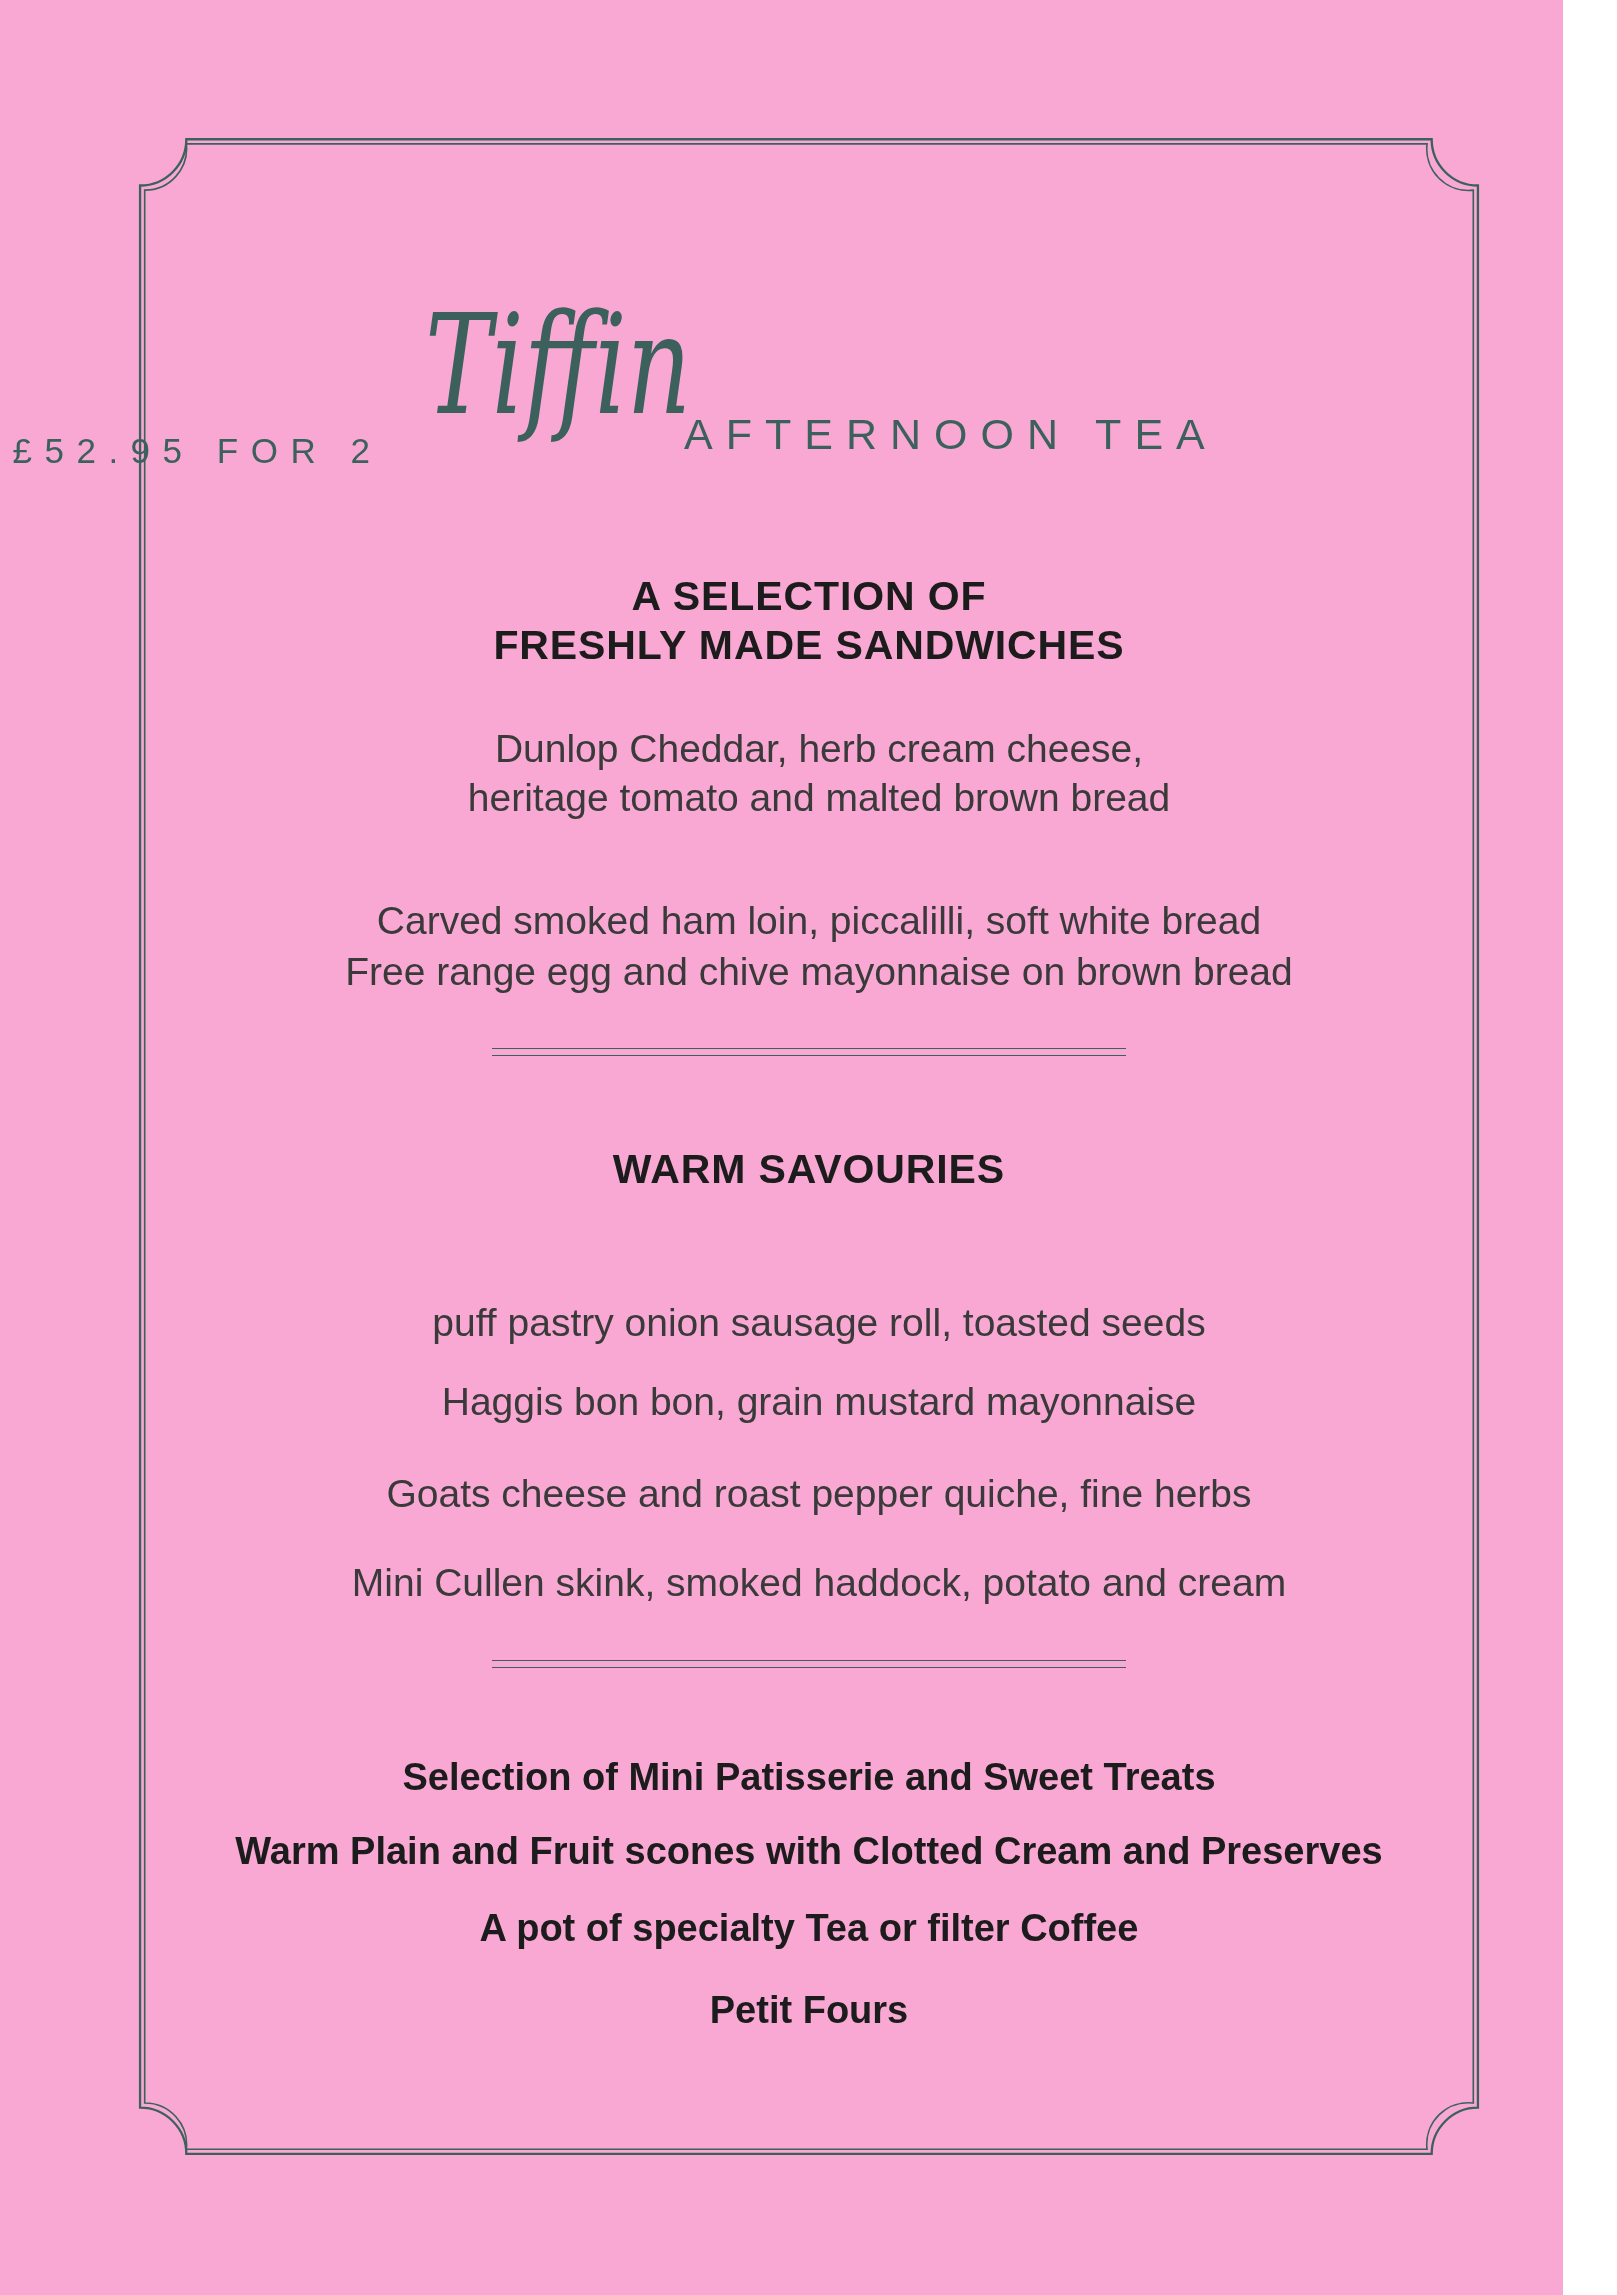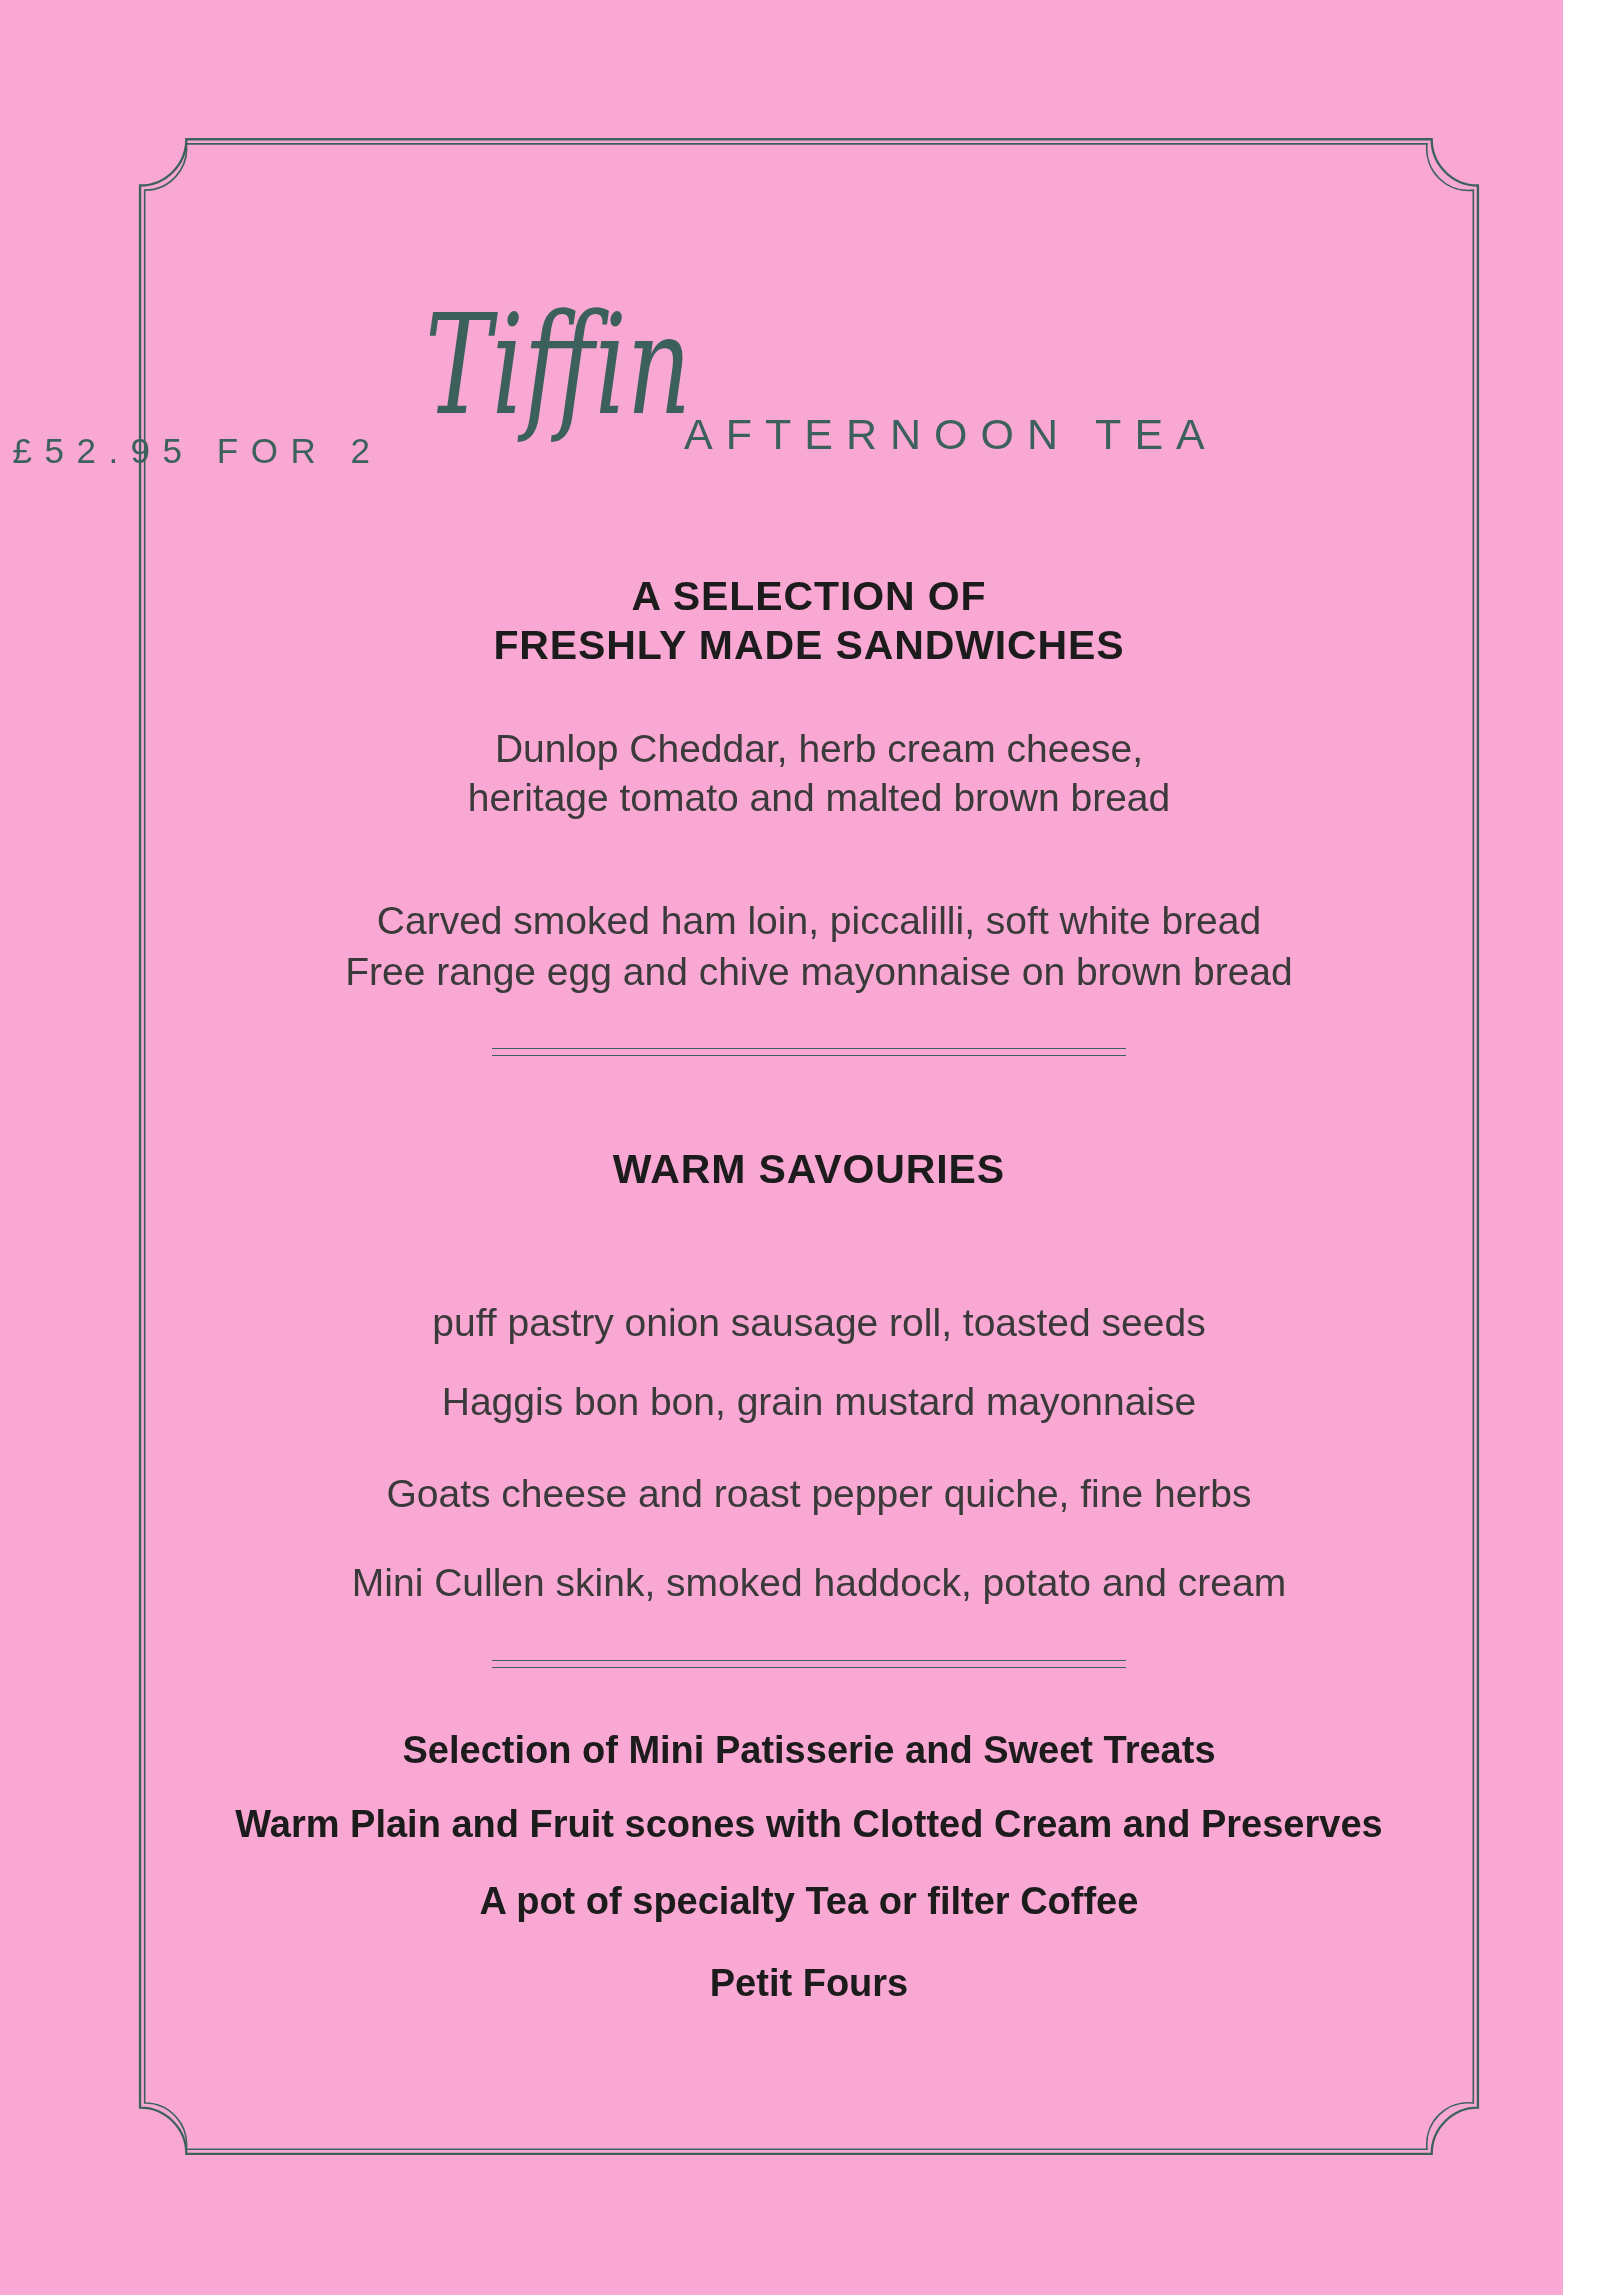--- a/index.html
+++ b/index.html
@@ -34,20 +34,21 @@
   .b{ 
     font-size:39px;
     font-weight:400;
     color:var(--body);
     padding-left:10px;
   }
   .f{ 
     font-size:38px;
     font-weight:600;
     color:var(--ink);
+    margin-top:27px;
   }
   .brand-script{
     position:absolute;
     left:425px;
     top:296px;
     font-family:"DejaVu Serif", serif;
     font-style:italic;
     font-size:139px;
     line-height:1;
     color:var(--accent);

